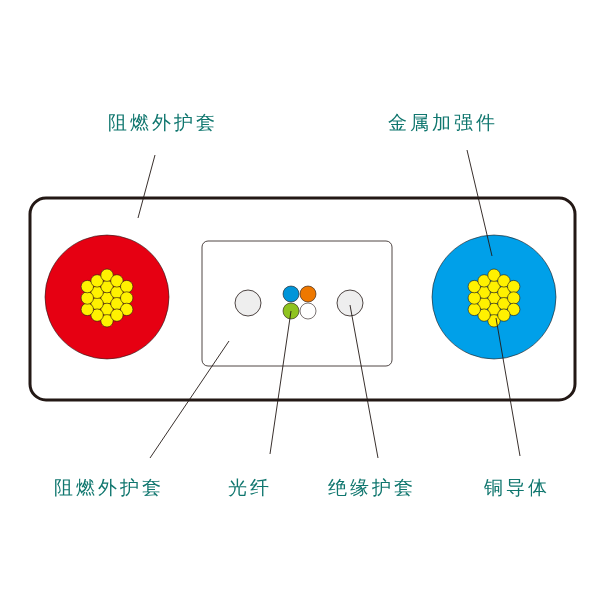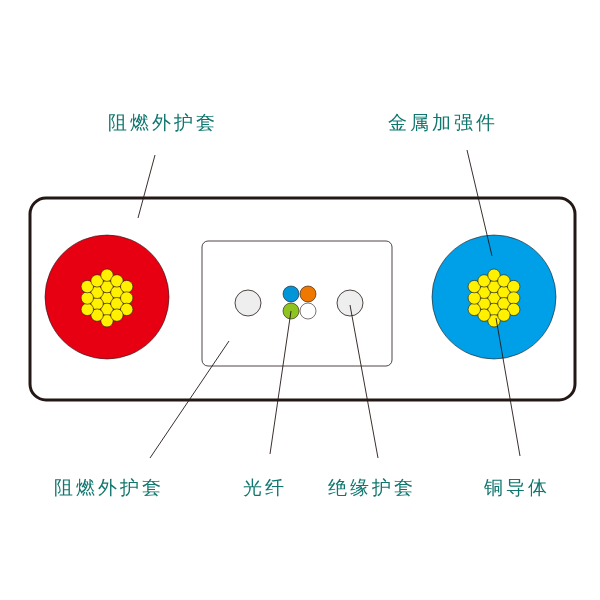--- a/index.html
+++ b/index.html
@@ -88,15 +88,15 @@
     <line x1="229" y1="341" x2="150" y2="458"></line>
     <line x1="291" y1="311" x2="270" y2="454"></line>
     <line x1="350" y1="305" x2="378" y2="458"></line>
     <line x1="496" y1="318" x2="520" y2="456"></line>
   </g>
 </svg>
 
 <div class="label" style="left:108px; top:113px;">阻燃外护套</div>
 <div class="label" style="left:388px; top:113px;">金属加强件</div>
 <div class="label" style="left:54px; top:478px;">阻燃外护套</div>
-<div class="label" style="left:243px; top:478px;">光纤</div>
+<div class="label" style="left:228px; top:478px;">光纤</div>
 <div class="label" style="left:328px; top:478px;">绝缘护套</div>
 <div class="label" style="left:484px; top:478px;">铜导体</div>
 
 </body></html>

